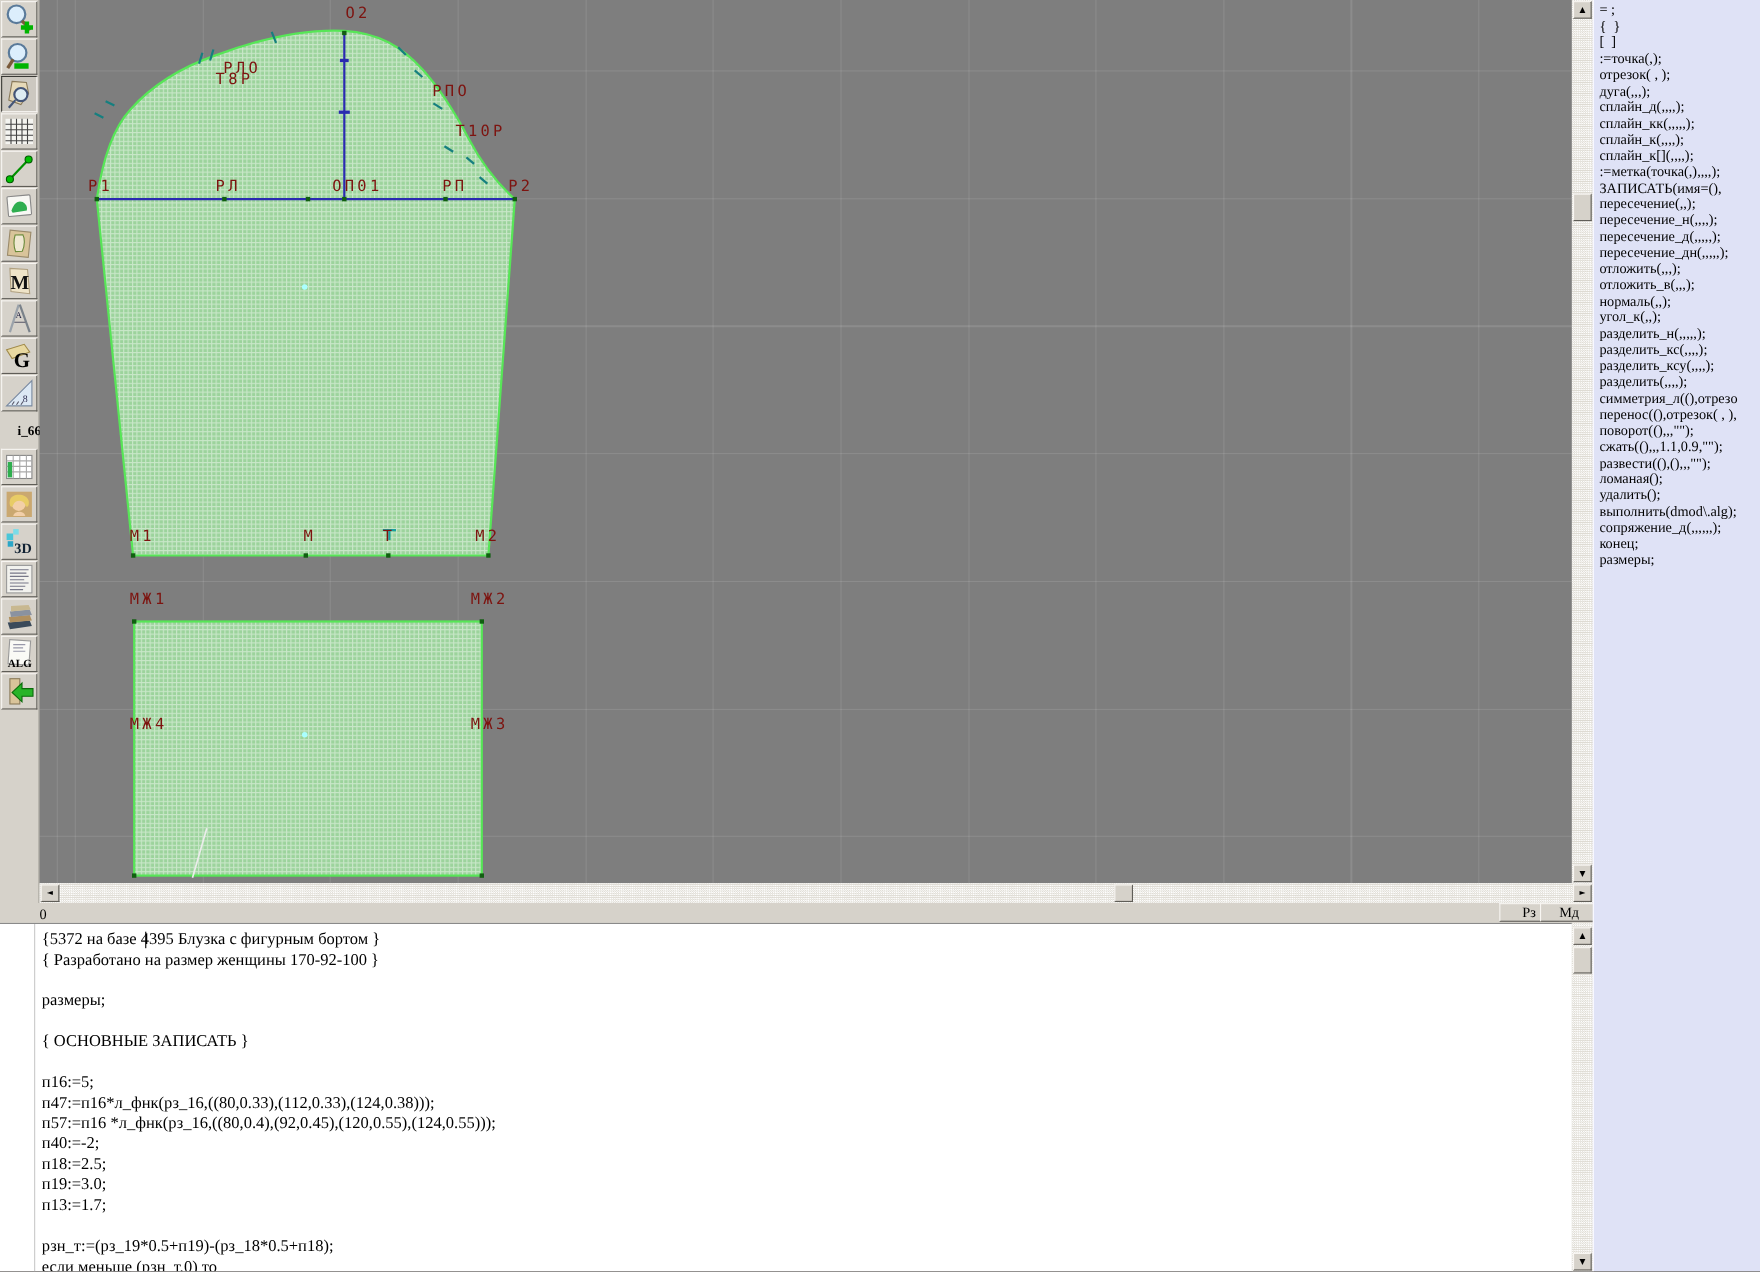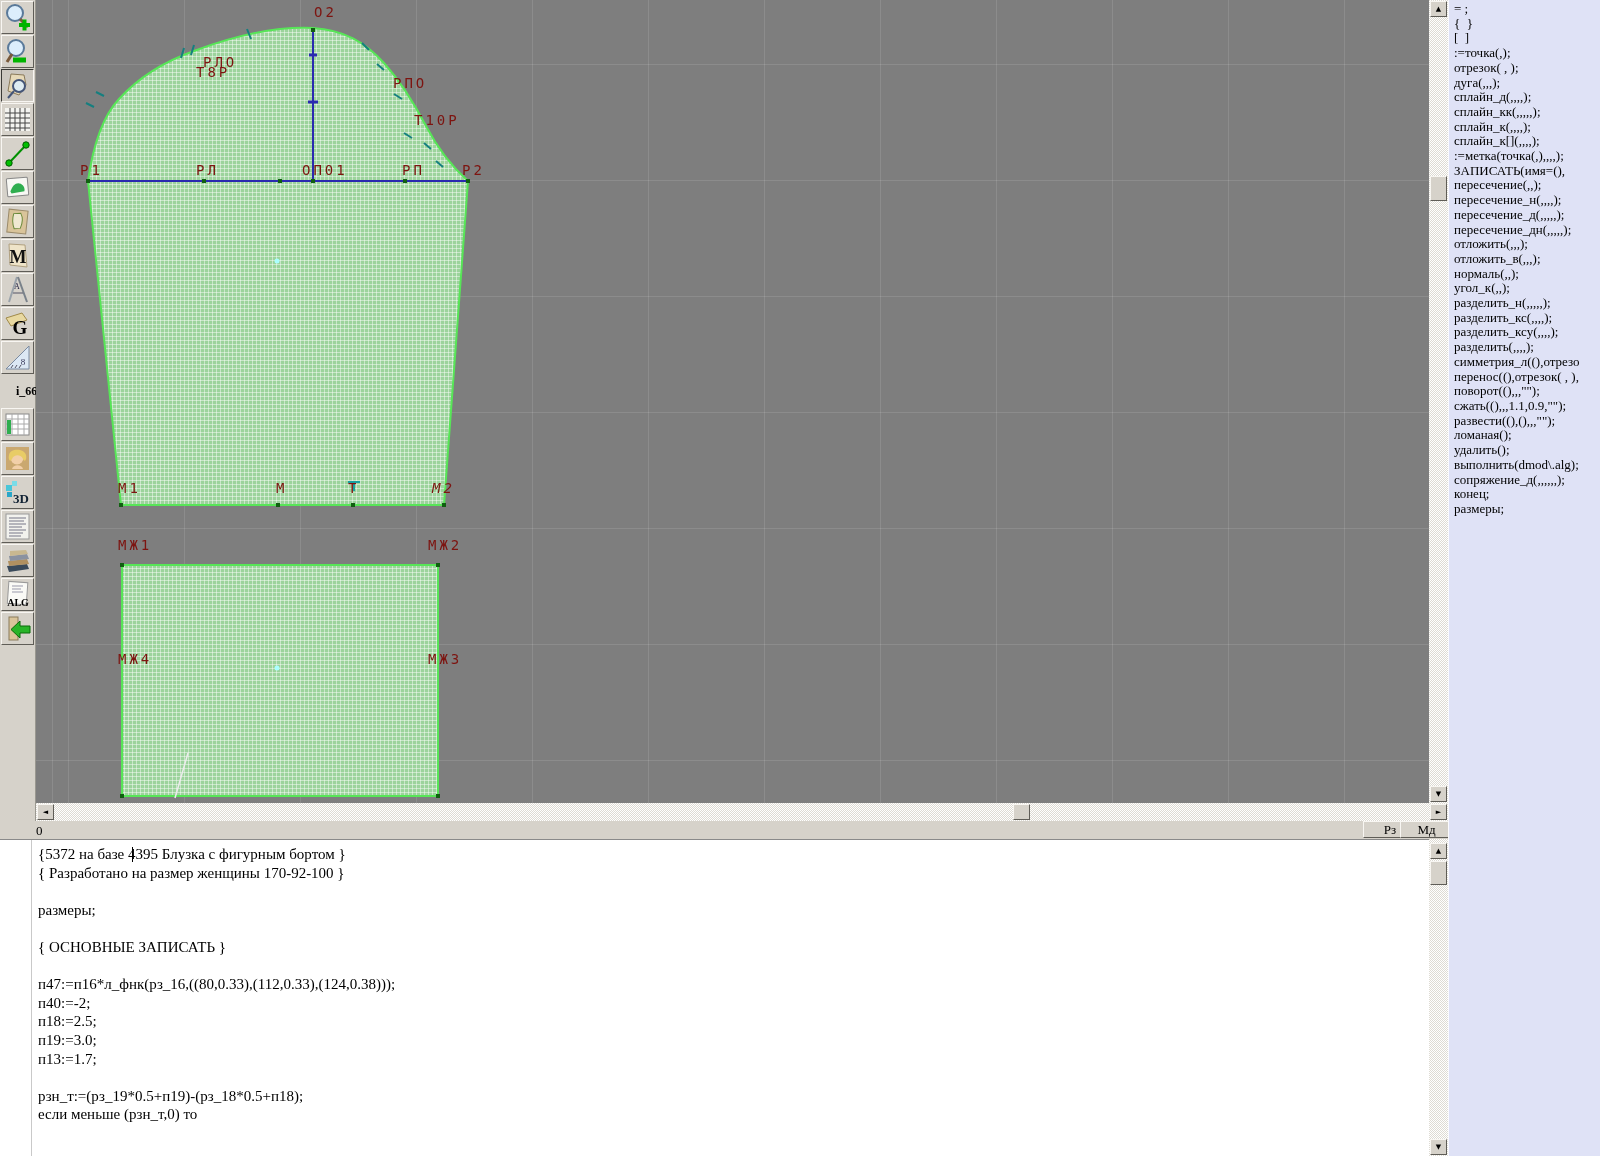--- a/index.html
+++ b/index.html
@@ -252,21 +252,21 @@
         <span class="canvas-label" style="left: 357px; top: 76px;">РПО</span>
         <span class="canvas-label" style="left: 378px; top: 113px;">Т10Р</span>
         <span class="canvas-label" style="left: 44px; top: 163px;">Р1</span>
         <span class="canvas-label" style="left: 160px; top: 163px;">РЛ</span>
         <span class="canvas-label" style="left: 266px; top: 163px;">ОП01</span>
         <span class="canvas-label" style="left: 366px; top: 163px;">РП</span>
         <span class="canvas-label" style="left: 426px; top: 163px;">Р2</span>
         <span class="canvas-label" style="left: 82px; top: 481px;">М1</span>
         <span class="canvas-label" style="left: 240px; top: 481px;">М</span>
         <span class="canvas-label" style="left: 312px; top: 481px;">Т</span>
-        <span class="canvas-label" style="left: 396px; top: 481px; font-style: italic;">М2</span>
+        <span class="canvas-label" style="left: 396px; top: 481px;">М2</span>
         <span class="canvas-label" style="left: 82px; top: 538px;">МЖ1</span>
         <span class="canvas-label" style="left: 392px; top: 538px;">МЖ2</span>
         <span class="canvas-label" style="left: 82px; top: 652px;">МЖ4</span>
         <span class="canvas-label" style="left: 392px; top: 652px;">МЖ3</span>
       </div>
   </div>
 
   <div class="sb-track vs-canvas">
     <div class="sb-btn" style="left:1px;top:1px;">▲</div>
     <div class="sb-thumb" style="left:1px;top:176px;width:17px;height:25px;"></div>
@@ -288,21 +288,23 @@
   <div class="code-area">
     <div class="code-gutter"></div>
     <div class="code-lines" id="code-lines">
         <div class="code-line">{5372 на базе 4395 Блузка с фигурным бортом }</div>
         <div class="code-line">{ Разработано на размер женщины 170-92-100 }</div>
         <div class="code-line">&nbsp;</div>
         <div class="code-line">размеры;</div>
         <div class="code-line">&nbsp;</div>
         <div class="code-line">{ ОСНОВНЫЕ ЗАПИСАТЬ }</div>
         <div class="code-line">&nbsp;</div>
+        <div class="code-line">п16:=5;</div>
         <div class="code-line">п47:=п16*л_фнк(рз_16,((80,0.33),(112,0.33),(124,0.38)));</div>
+        <div class="code-line">п57:=п16 *л_фнк(рз_16,((80,0.4),(92,0.45),(120,0.55),(124,0.55)));</div>
         <div class="code-line">п40:=-2;</div>
         <div class="code-line">п18:=2.5;</div>
         <div class="code-line">п19:=3.0;</div>
         <div class="code-line">п13:=1.7;</div>
         <div class="code-line">&nbsp;</div>
         <div class="code-line">рзн_т:=(рз_19*0.5+п19)-(рз_18*0.5+п18);</div>
         <div class="code-line">если меньше (рзн_т,0) то</div>
       </div>
     <div class="caret"></div>
   </div>

